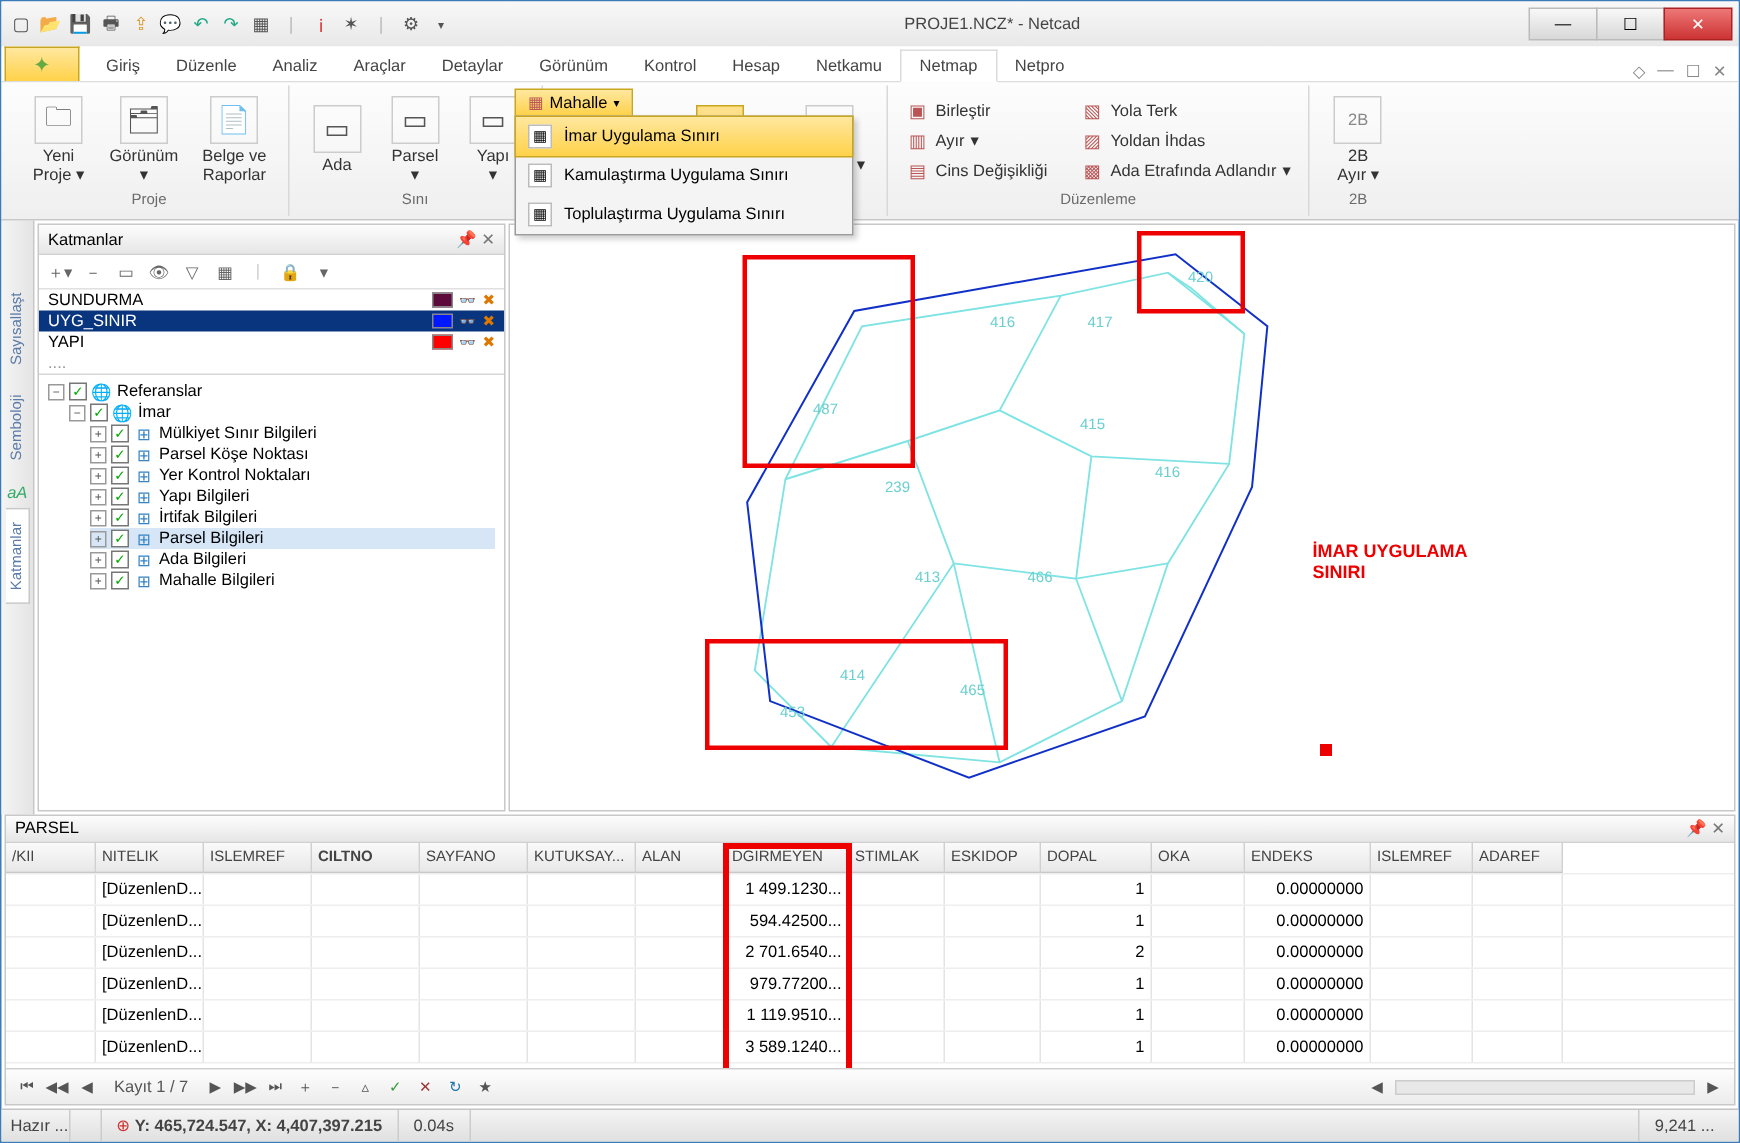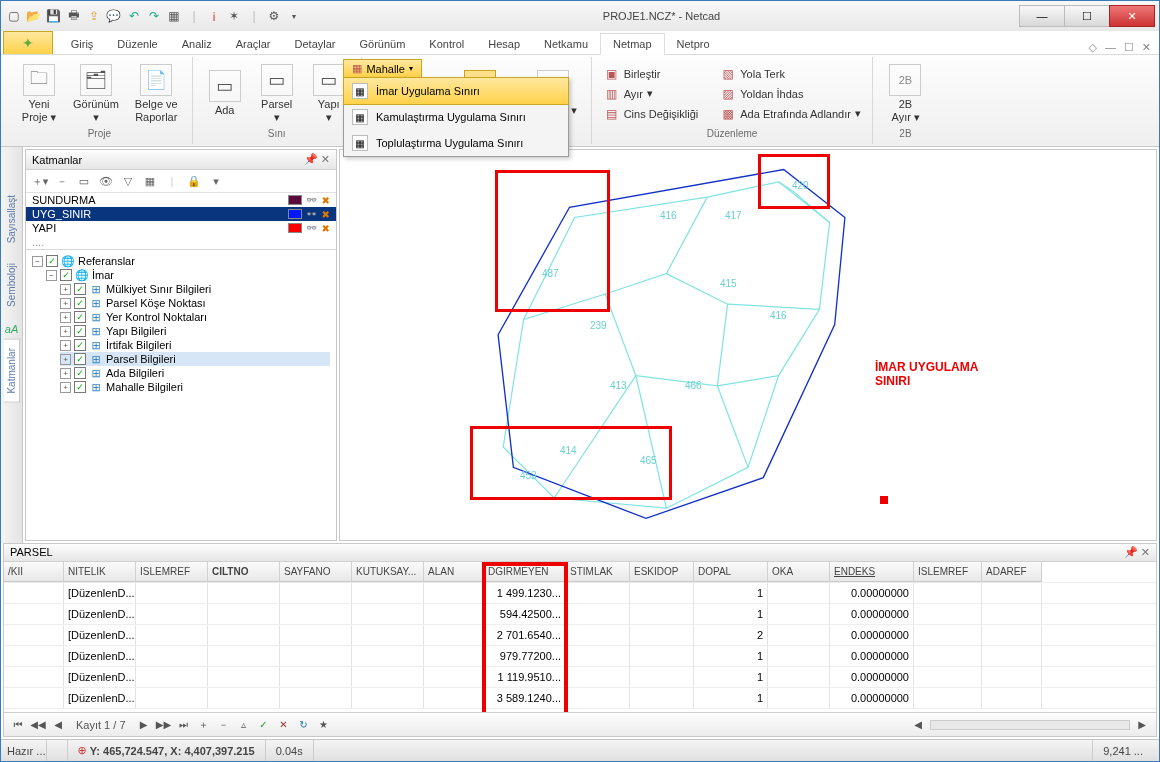--- a/index.html
+++ b/index.html
@@ -417,21 +417,21 @@
           <div class="gcell" style="width: 72px;">ISLEMREF</div>
           <div class="gcell" style="width: 72px; font-weight: bold;">CILTNO</div>
           <div class="gcell" style="width: 72px;">SAYFANO</div>
           <div class="gcell" style="width: 72px; text-align: center;">KUTUKSAY...</div>
           <div class="gcell" style="width: 60px;">ALAN</div>
           <div class="gcell" style="width: 82px;">DGIRMEYEN</div>
           <div class="gcell" style="width: 64px;">STIMLAK</div>
           <div class="gcell" style="width: 64px;">ESKIDOP</div>
           <div class="gcell" style="width: 74px;">DOPAL</div>
           <div class="gcell" style="width: 62px;">OKA</div>
-          <div class="gcell" style="width: 84px; text-decoration: underline;">ENDEKS</div>
+          <div class="gcell" style="width: 84px;">ENDEKS</div>
           <div class="gcell" style="width: 68px;">ISLEMREF</div>
           <div class="gcell" style="width: 60px;">ADAREF</div>
         </div>
       <div id="grid-body">
           <div class="grow">
             <div class="gcell" style="width: 60px;"></div>
             <div class="gcell" style="width: 72px;">[DüzenlenD...</div>
             <div class="gcell" style="width: 72px;"></div>
             <div class="gcell" style="width: 72px;"></div>
             <div class="gcell" style="width: 72px;"></div>

